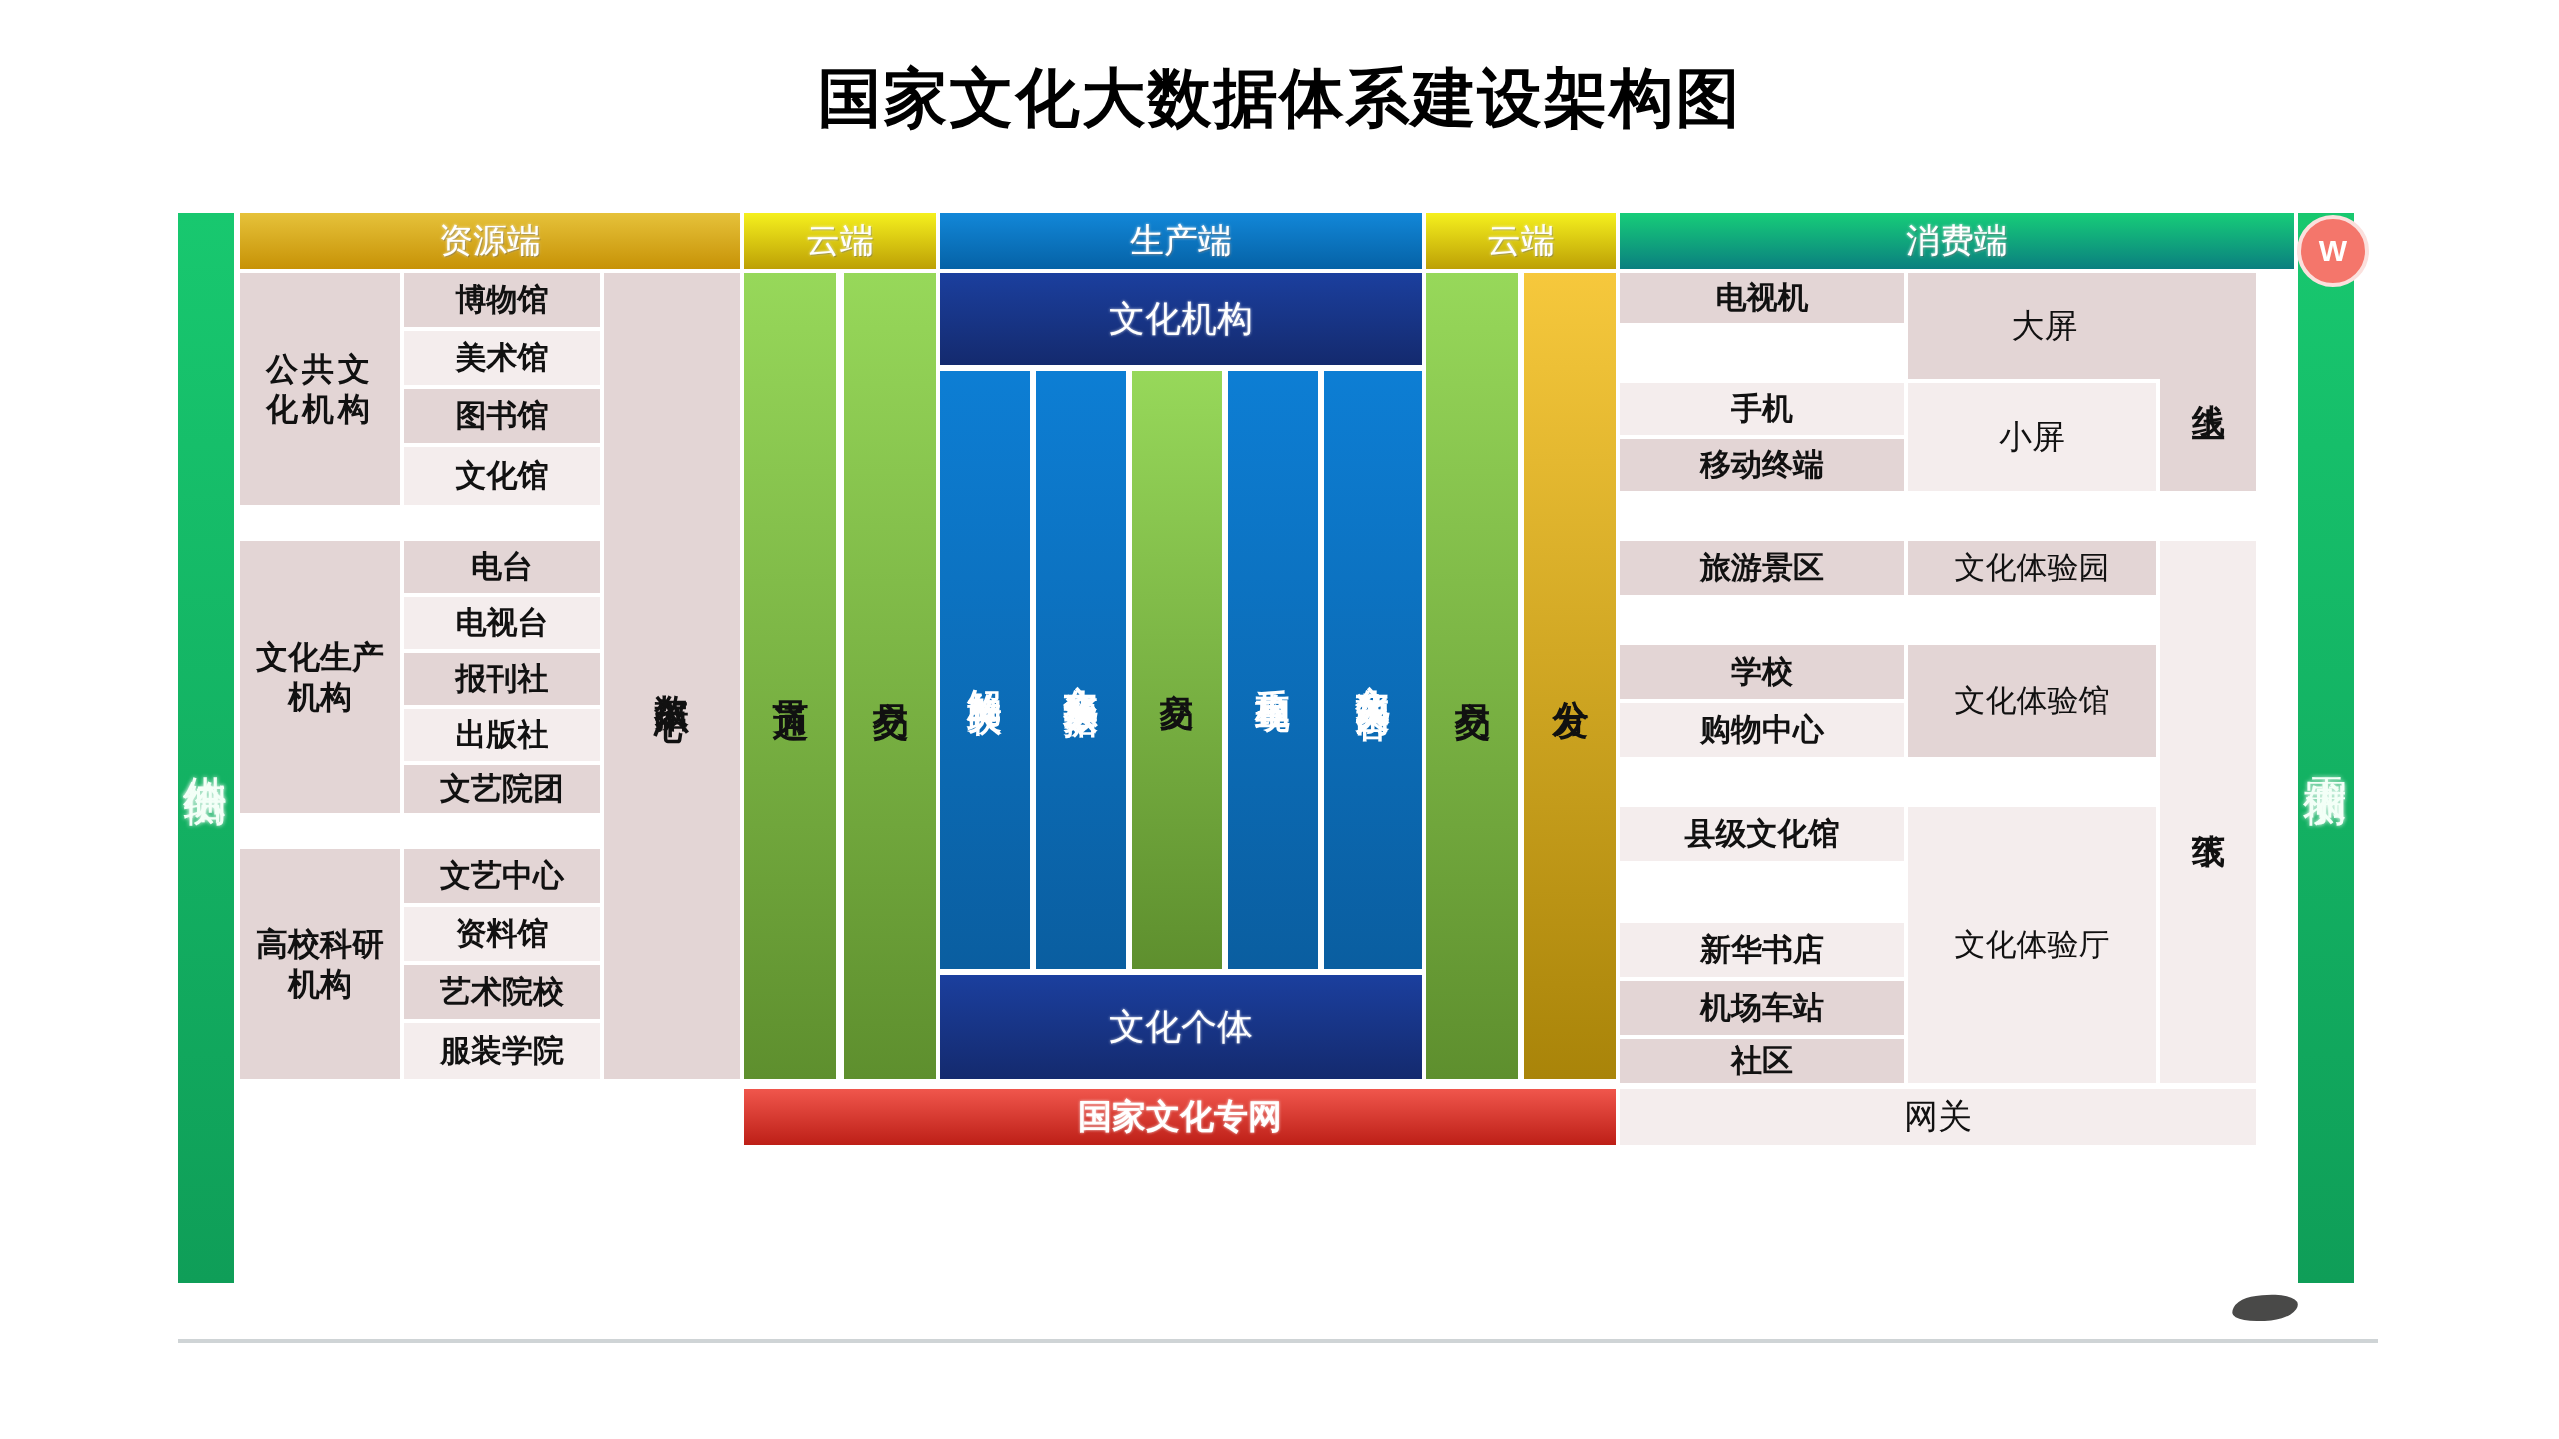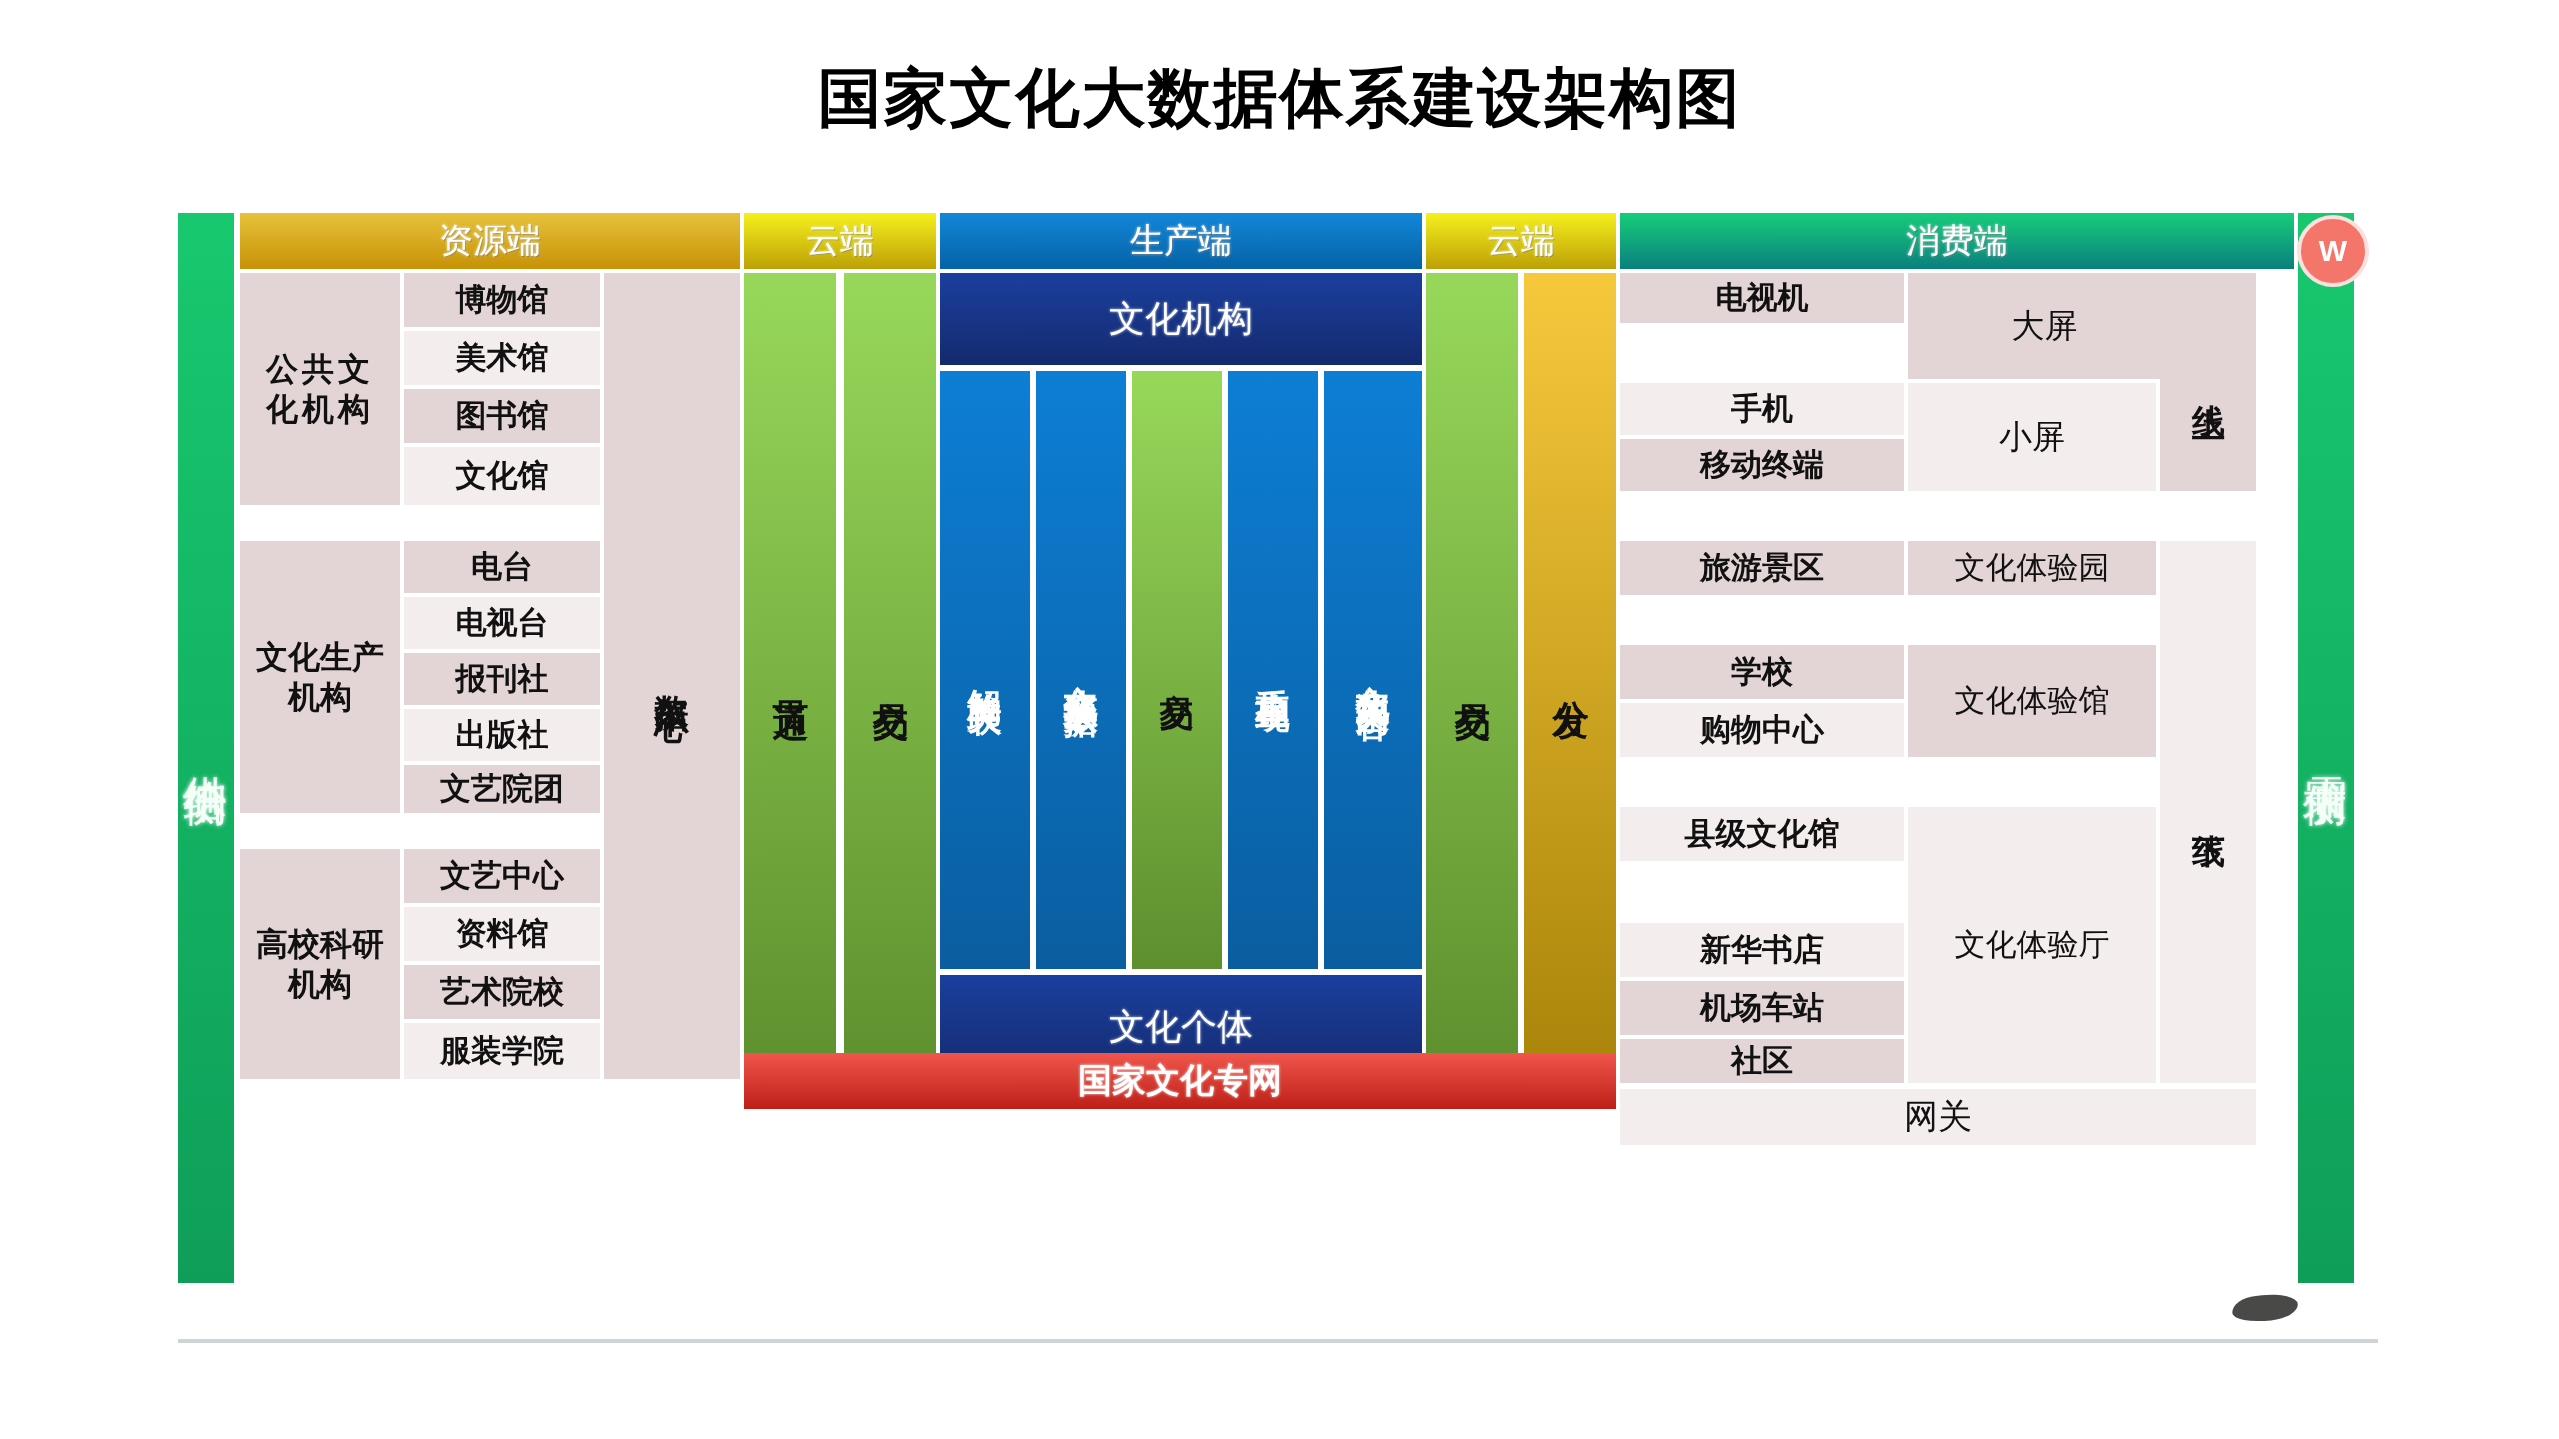--- a/index.html
+++ b/index.html
@@ -141,21 +141,21 @@
   <div class="cell pinkA" style="left:1730px;top:432px;width:248px;height:112px;font-size:31px;font-weight:normal;">文化体验馆</div>
 
   <div class="cell pinkB" style="left:1442px;top:594px;width:284px;height:54px;font-size:31px;">县级文化馆</div>
   <div class="cell pinkB" style="left:1442px;top:710px;width:284px;height:54px;font-size:31px;">新华书店</div>
   <div class="cell pinkA" style="left:1442px;top:768px;width:284px;height:54px;font-size:31px;">机场车站</div>
   <div class="cell pinkA" style="left:1442px;top:826px;width:284px;height:44px;font-size:31px;">社区</div>
   <div class="cell pinkB" style="left:1730px;top:594px;width:248px;height:276px;font-size:31px;font-weight:normal;">文化体验厅</div>
 
   <div class="cell pinkB vert" style="left:1982px;top:328px;width:96px;height:542px;font-size:33px;">线下</div>
 
-  <div class="cell" style="left:566px;top:840px;width:872px;height:56px;font-size:34px;
+  <div class="cell" style="left:566px;top:876px;width:872px;height:56px;font-size:34px;
               color:#ffffff;text-shadow:0 0 3px rgba(255,255,255,.85);
               background:linear-gradient(180deg,#f0564c,#bd1f17);font-family:Liberation Mono, monospace;">国家文化专网</div>
 
   <div class="cell pinkB" style="left:1442px;top:876px;width:636px;height:56px;font-size:34px;
               font-weight:normal;color:#111111;">网关</div>
 
 </div>
 
 <div id="wps">W</div>
 <div id="smudge"></div>

